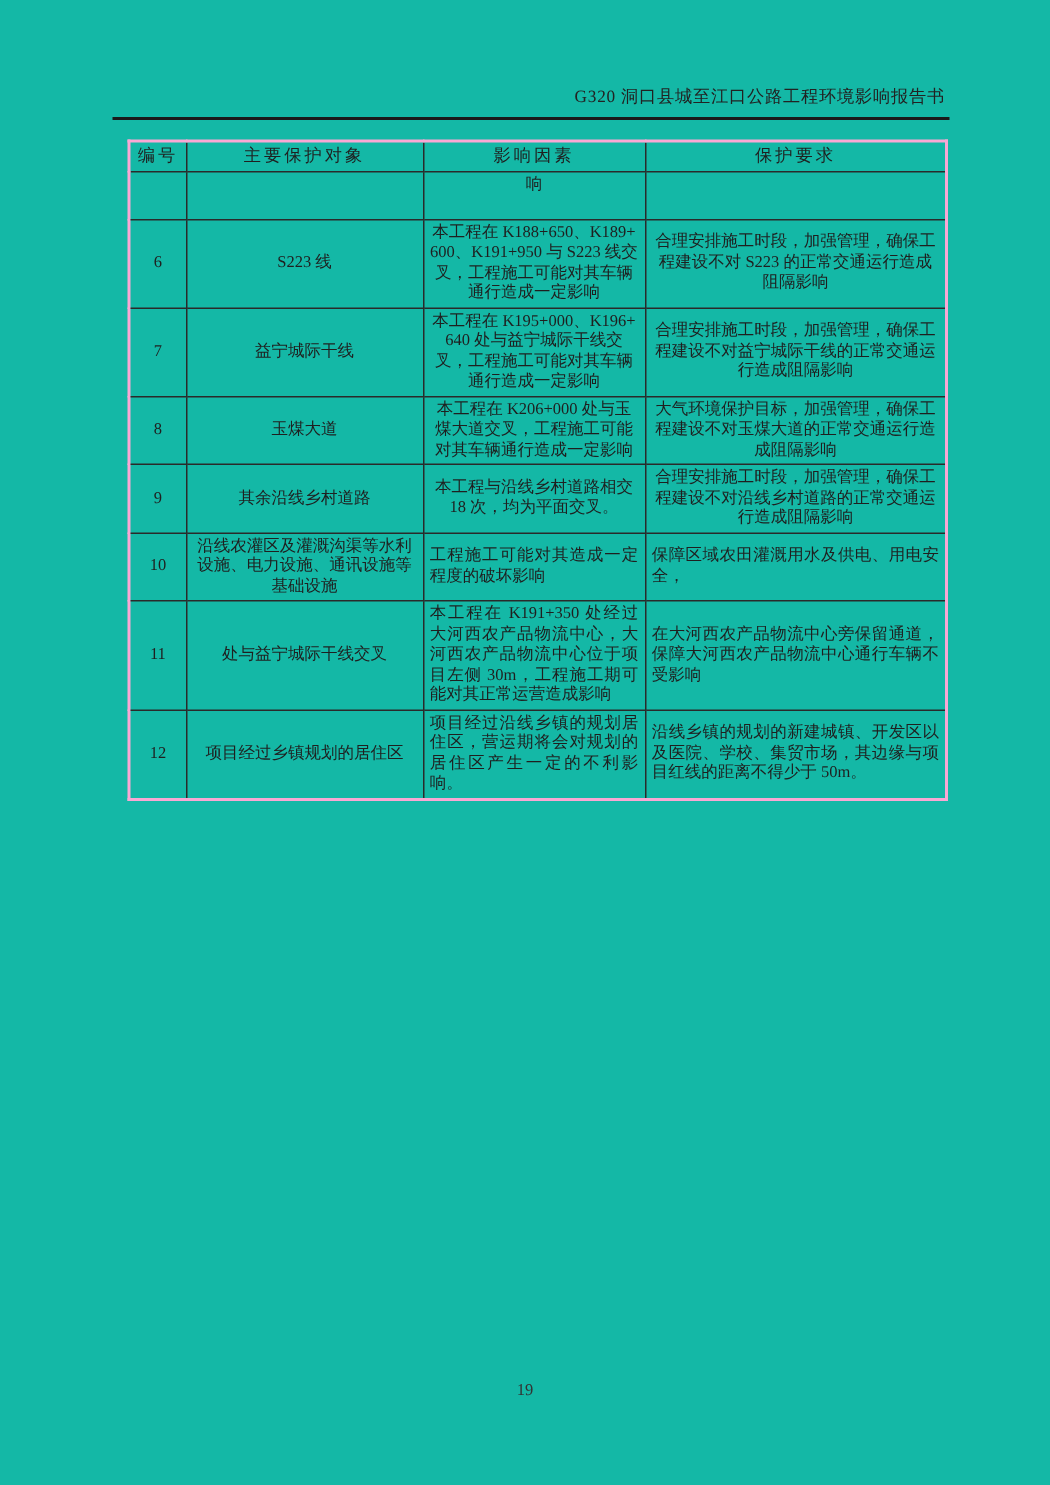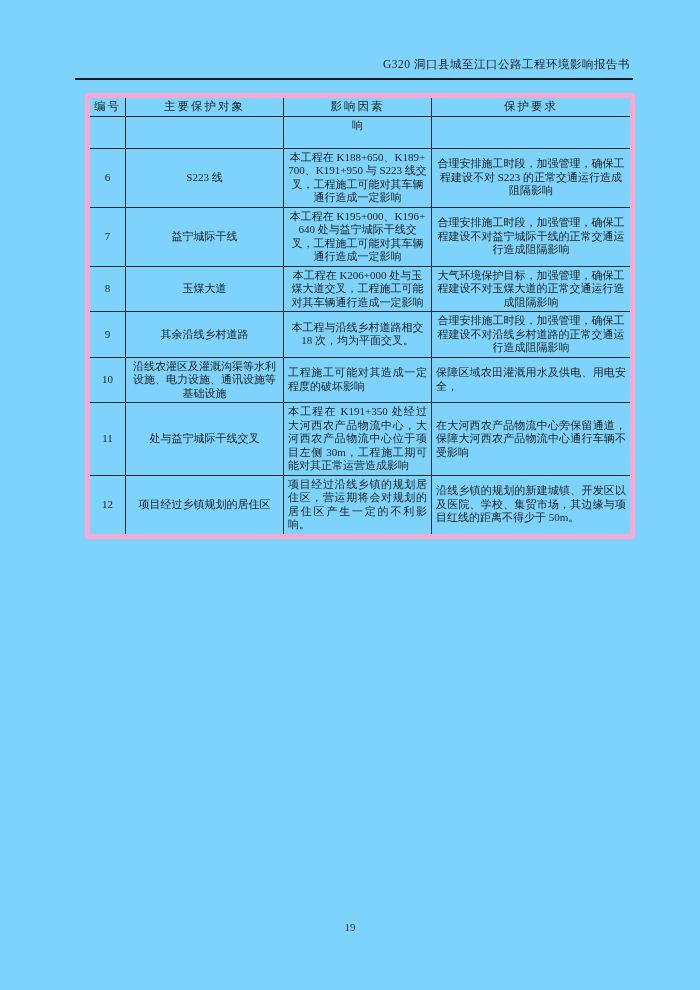--- a/index.html
+++ b/index.html
@@ -3,21 +3,21 @@
 <meta charset="utf-8">
 <style>
   * { margin: 0; padding: 0; box-sizing: border-box; }
   html, body { background: #e8e8e8; }
   body { font-family: "Liberation Serif", "DejaVu Serif", serif; }
   .page {
     position: relative;
     width: 700px;
     height: 990px;
     margin: 0 auto;
-    background: #7dd3fc;
+    background: #14b8a6;
     color: #1c1c1c;
     overflow: hidden;
   }
   
   .running-title {
     position: absolute;
     top: 57px;
     right: 70px;
     font-size: 11.5px;
     letter-spacing: 0.5px;
@@ -33,21 +33,21 @@
     background: #1a1a1a;
   }
   
   table.protect-table {
     position: absolute;
     top: 93px;
     left: 85px;
     width: 545px;
     border-collapse: collapse;
     table-layout: fixed;
-    border: 5px solid #f9a8d4;
+    border: 2px solid #f9a8d4;
     font-size: 11px;
     line-height: 13.5px;
     color: #1f1f1f;
   }
   .protect-table th, .protect-table td {
     border: 1px solid #2a2a2a;
     padding: 2px 4px;
     vertical-align: middle;
     text-align: center;
     word-break: break-all;
@@ -128,21 +128,21 @@
     <tbody>
       <tr class="cont-row">
         <td class="cell-no"></td>
         <td class="cell-target"></td>
         <td class="cell-impact">响</td>
         <td class="cell-req"></td>
       </tr>
       <tr class="h56">
         <td class="cell-no">6</td>
         <td class="cell-target">S223 线</td>
-        <td class="cell-impact">本工程在 K188+650、K189+700、K191+950 与 S223 线交叉，工程施工可能对其车辆通行造成一定影响</td>
+        <td class="cell-impact">本工程在 K188+650、K189+600、K191+950 与 S223 线交叉，工程施工可能对其车辆通行造成一定影响</td>
         <td class="cell-req">合理安排施工时段，加强管理，确保工程建设不对 S223 的正常交通运行造成阻隔影响</td>
       </tr>
       <tr class="h58">
         <td class="cell-no">7</td>
         <td class="cell-target">益宁城际干线</td>
         <td class="cell-impact">本工程在 K195+000、K196+640 处与益宁城际干线交叉，工程施工可能对其车辆通行造成一定影响</td>
         <td class="cell-req">合理安排施工时段，加强管理，确保工程建设不对益宁城际干线的正常交通运行造成阻隔影响</td>
       </tr>
       <tr class="h43">
         <td class="cell-no">8</td>

